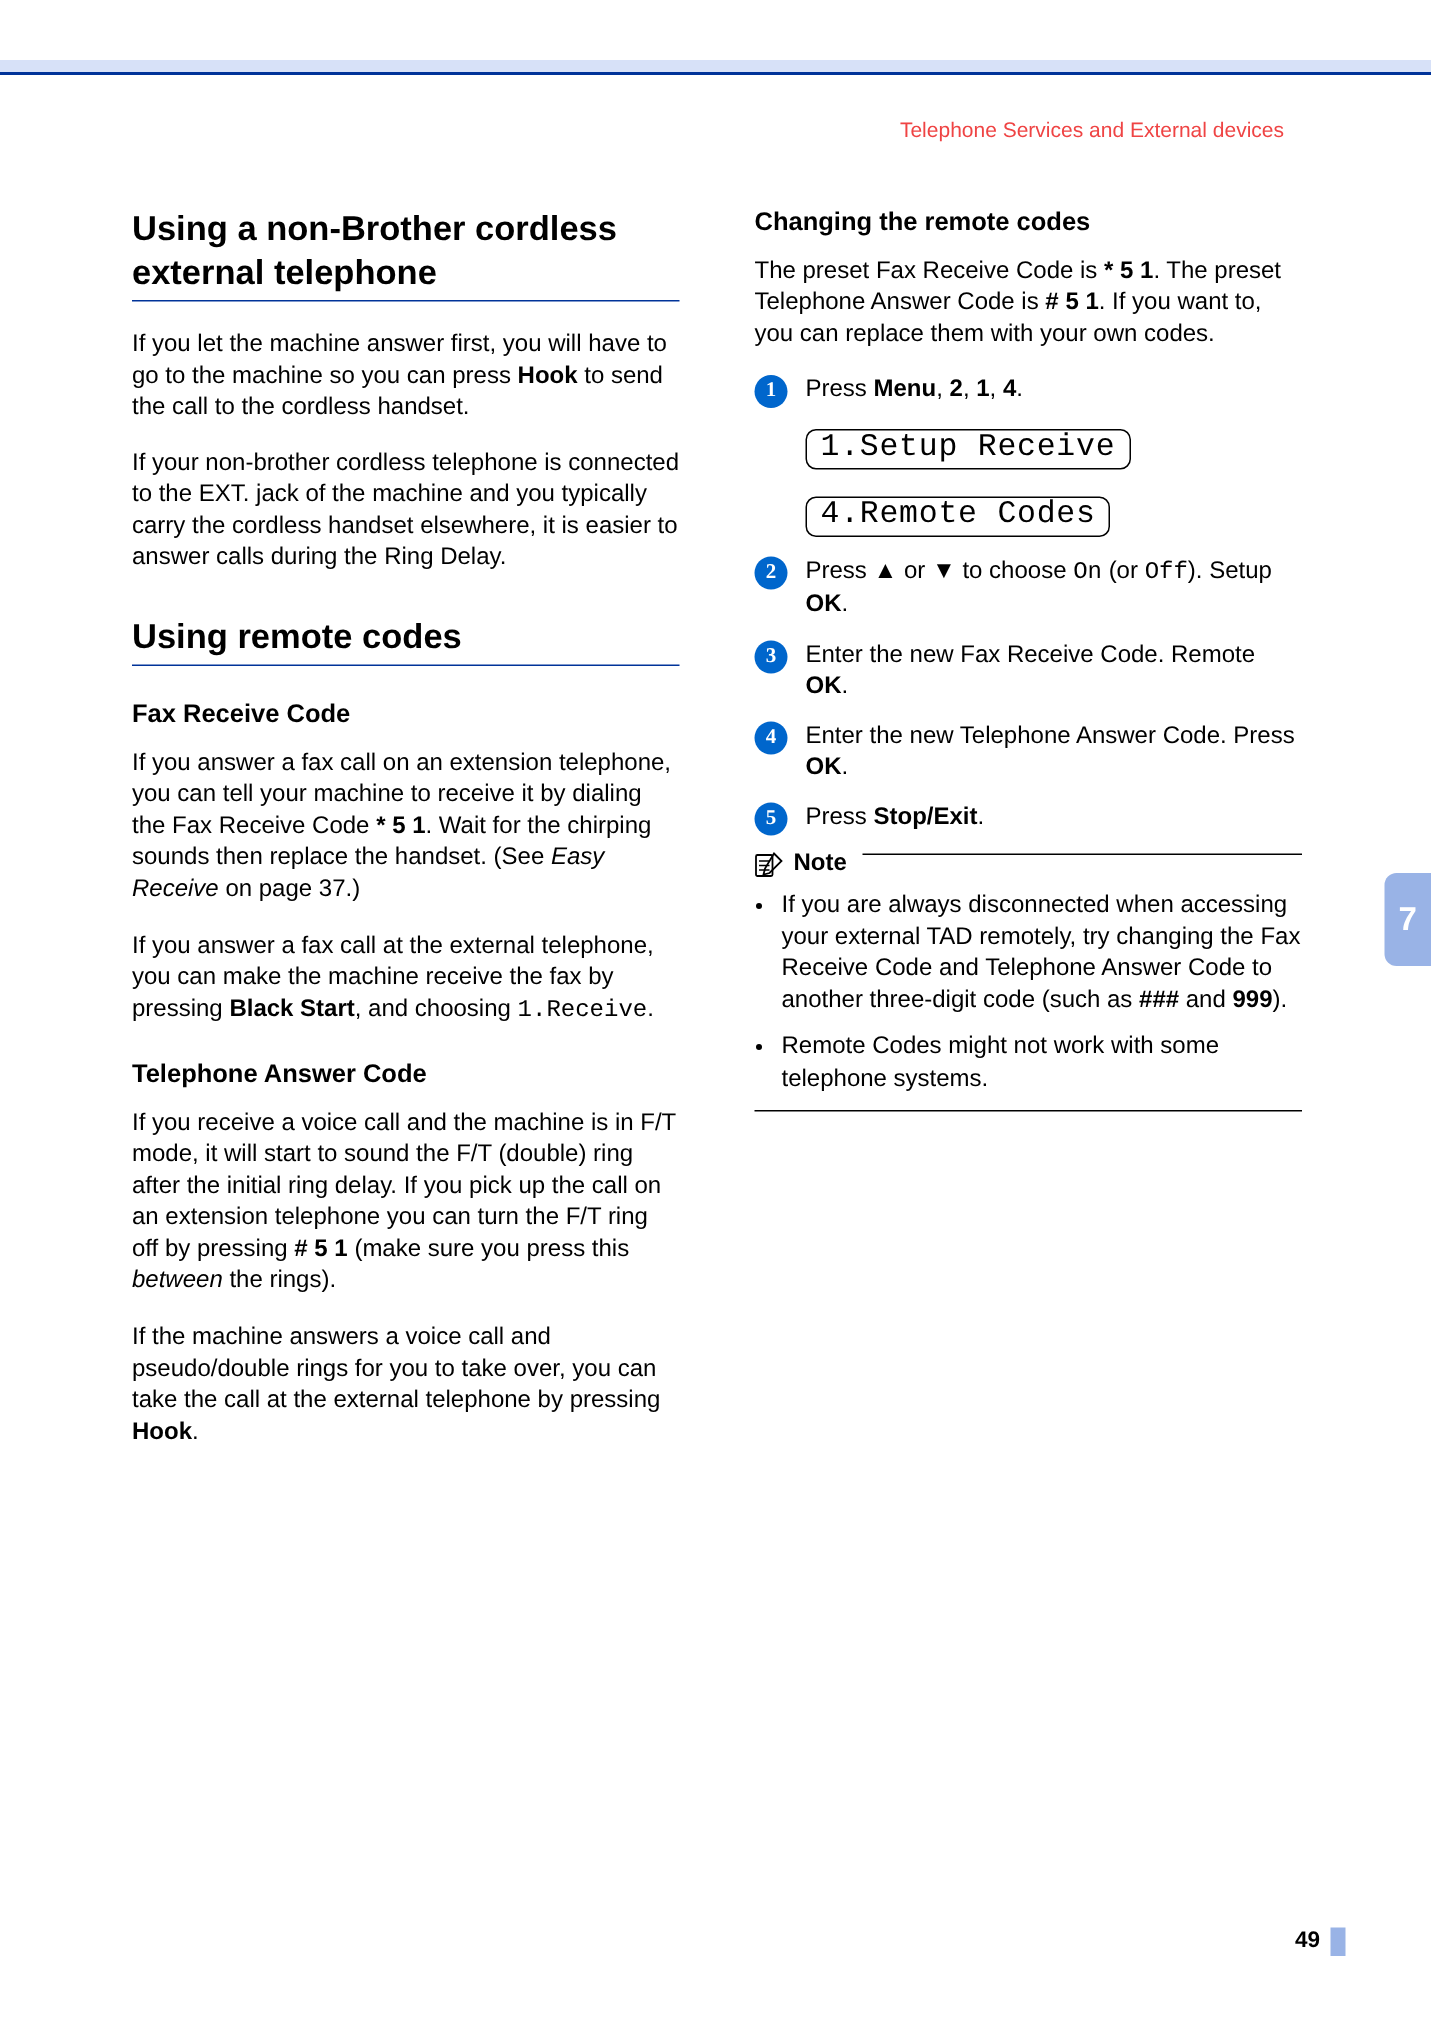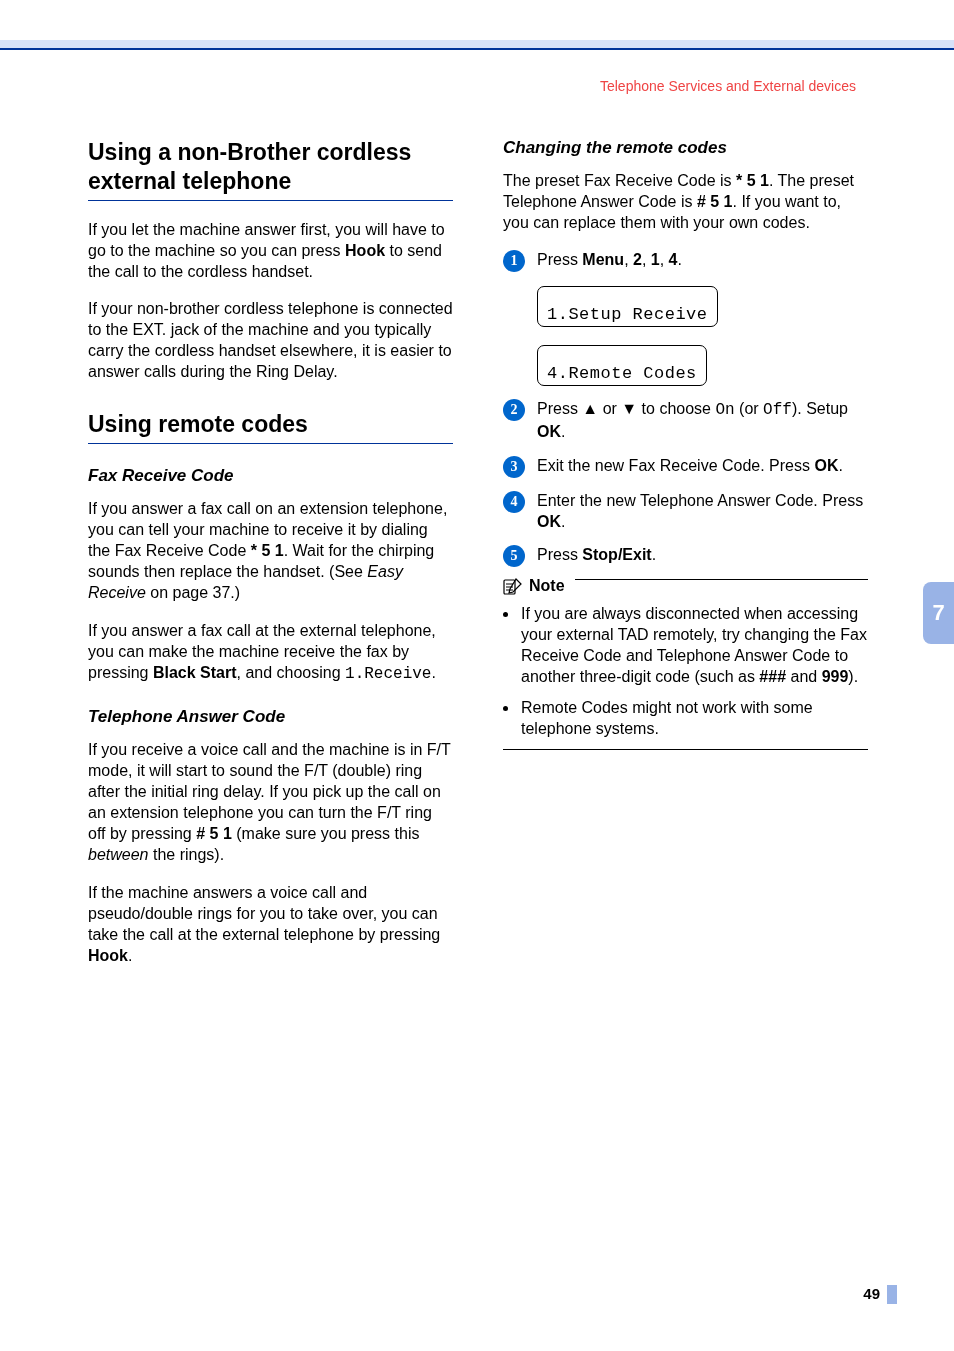--- a/index.html
+++ b/index.html
@@ -72,29 +72,29 @@
     font-weight: bold;
     margin: 0 0 4px 0;
     line-height: 1.25;
   }
   .rule-blue {
     border: none;
     border-top: 1px solid #003399;
     margin: 2px 0 18px 0;
   }
   p { font-size: 16px; line-height: 1.32; margin: 0 0 16px 0; }
-  h2.sub { font-size: 17px; font-weight: bold; margin: 0 0 12px 0; font-style: italic; }
+  h2.sub { font-size: 17px; font-weight: bold; margin: 0 0 12px 0; }
   .mono { font-family: "Courier New", Courier, monospace; }
   .lcd {
     display: inline-block;
     border: 1px solid #000;
     border-radius: 7px;
-    padding: 18px 9px 2px 9px;
+    padding: 0 9px 2px 9px;
     font-family: "Courier New", Courier, monospace;
-    font-size: 17px;
+    font-size: 21px;
     margin: 6px 0 8px 34px;
     min-width: 150px;
     letter-spacing: 0.5px;
   }
   .step {
     display: flex;
     align-items: flex-start;
     gap: 12px;
     margin-bottom: 8px;
   }
@@ -211,21 +211,21 @@
     <div class="step" style="margin-top:4px;">
       <div class="badge">2</div>
       <div class="step-body">
         <span>Press </span><b>▲</b><span> or </span><b>▼</b><span> to choose </span><span class="mono">On</span><span> (or </span><span class="mono">Off</span><span>). Setup </span><b>OK</b><span>.</span>
       </div>
     </div>
 
     <div class="step" style="margin-top:12px;">
       <div class="badge">3</div>
       <div class="step-body">
-        <span>Exit the new Fax Receive Code. Press </span><b>OK</b><span>.</span>
+        <span>Enter the new Fax Receive Code. Remote </span><b>OK</b><span>.</span>
       </div>
     </div>
 
     <div class="step" style="margin-top:12px;">
       <div class="badge">4</div>
       <div class="step-body">
         <span>Enter the new Telephone Answer Code. Press </span><b>OK</b><span>.</span>
       </div>
     </div>
 

